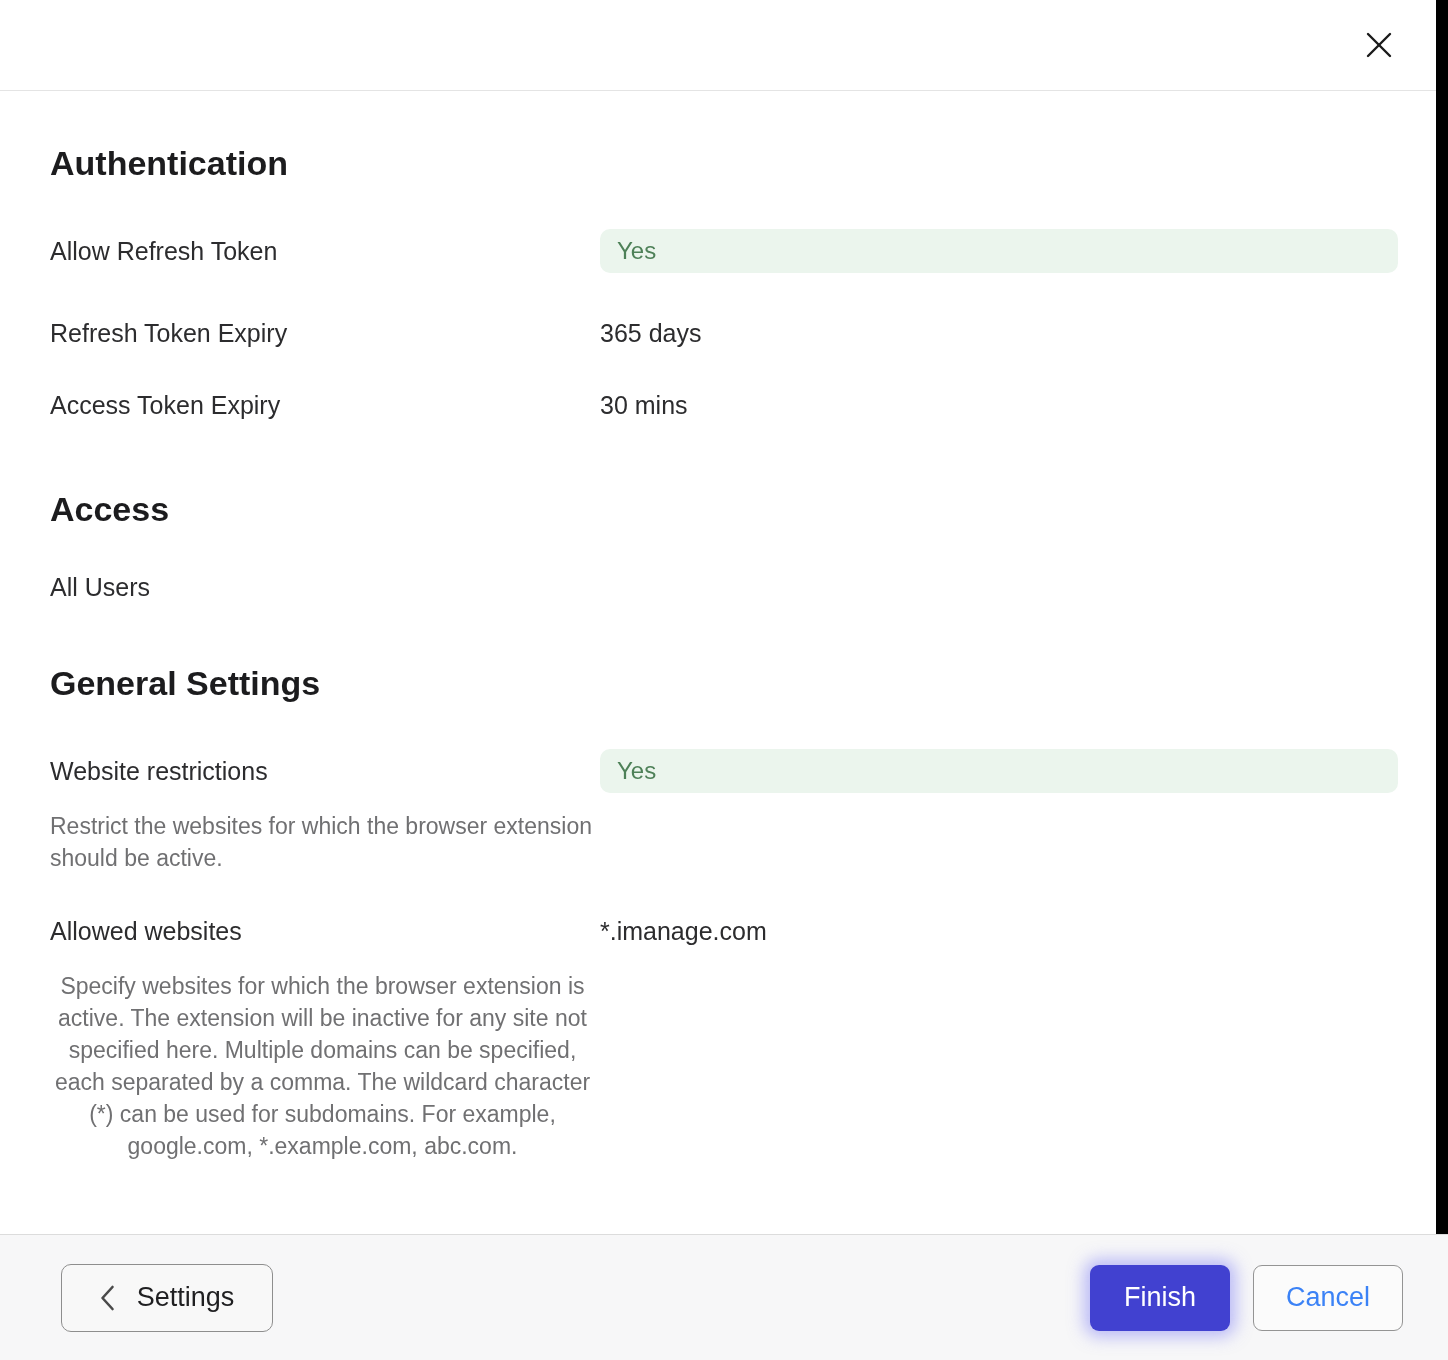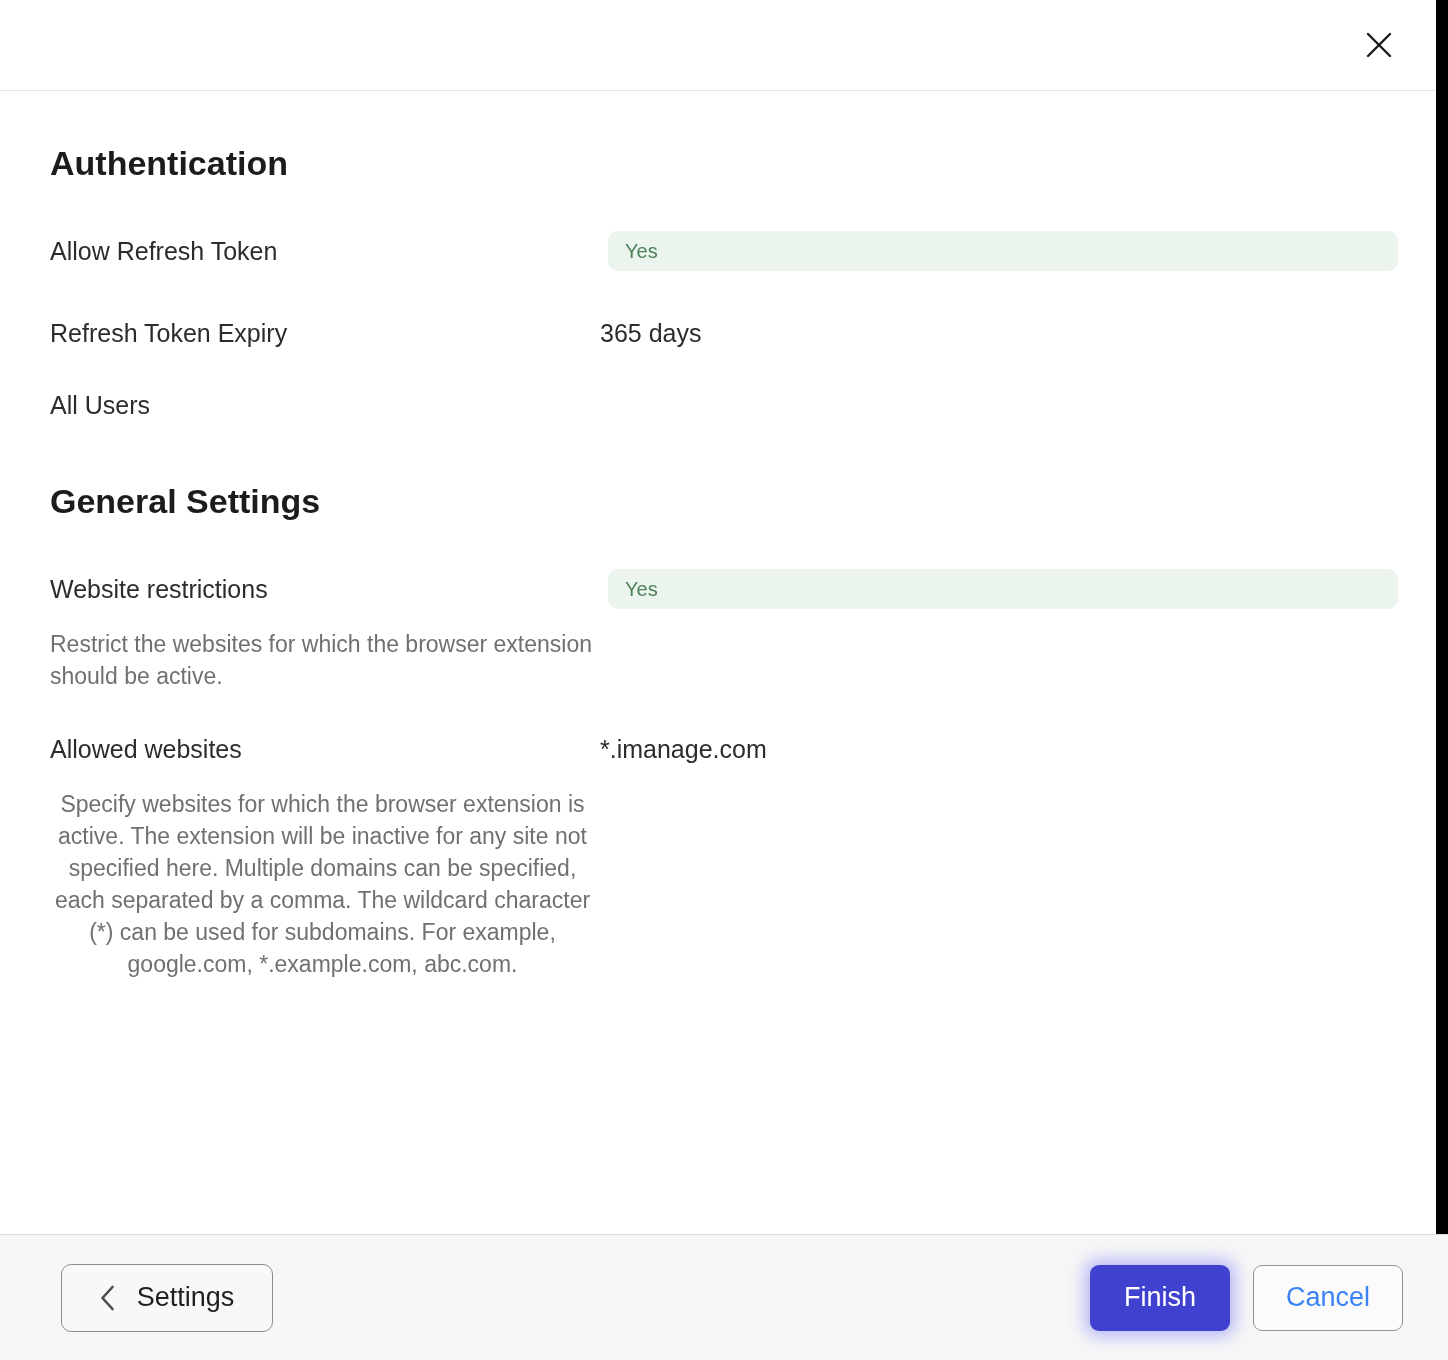--- a/index.html
+++ b/index.html
@@ -58,28 +58,28 @@
   .h-access  { margin-top: 68px; }
   .h-general { margin-top: 60px; }
 
   .field { margin-top: 42px; }
   .field-main {
     display: grid;
     grid-template-columns: 550px auto;
     align-items: center;
     min-height: 30px;
   }
-  .badge-row .field-main { min-height: 50px; gap: 8px; }
+  .badge-row .field-main { min-height: 50px; }
 
   .field-label { font-size: 25px; color: #2c2c2e; }
   .field-value { font-size: 25px; color: #2c2c2e; justify-self: start; }
 
   .badge {
     display: inline-block;
-    font-size: 20px;
+    font-size: 24px;
     line-height: 1;
     padding: 10px 17px;
     border-radius: 10px;
     background: var(--badge-bg, #ebf5ed);
     color: var(--badge-text, #4e8158);
   }
 
   .field-desc {
     font-size: 23px;
     line-height: 32px;
@@ -160,21 +160,28 @@
     </div>
   </div>
 
   <div class="field">
     <div class="field-main">
       <div class="field-label">Refresh Token Expiry</div>
       <div class="field-value">365 days</div>
     </div>
   </div>
 
-
+  <div class="field">
+    <div class="field-main">
+      <div class="field-label">Access Token Expiry</div>
+      <div class="field-value">30 mins</div>
+    </div>
+  </div>
+
+  <h2 class="section-heading h-access">Access</h2>
 
   <div class="field">
     <div class="field-main">
       <div class="field-label">All Users</div>
     </div>
   </div>
 
   <h2 class="section-heading h-general">General Settings</h2>
 
   <div class="field badge-row">

